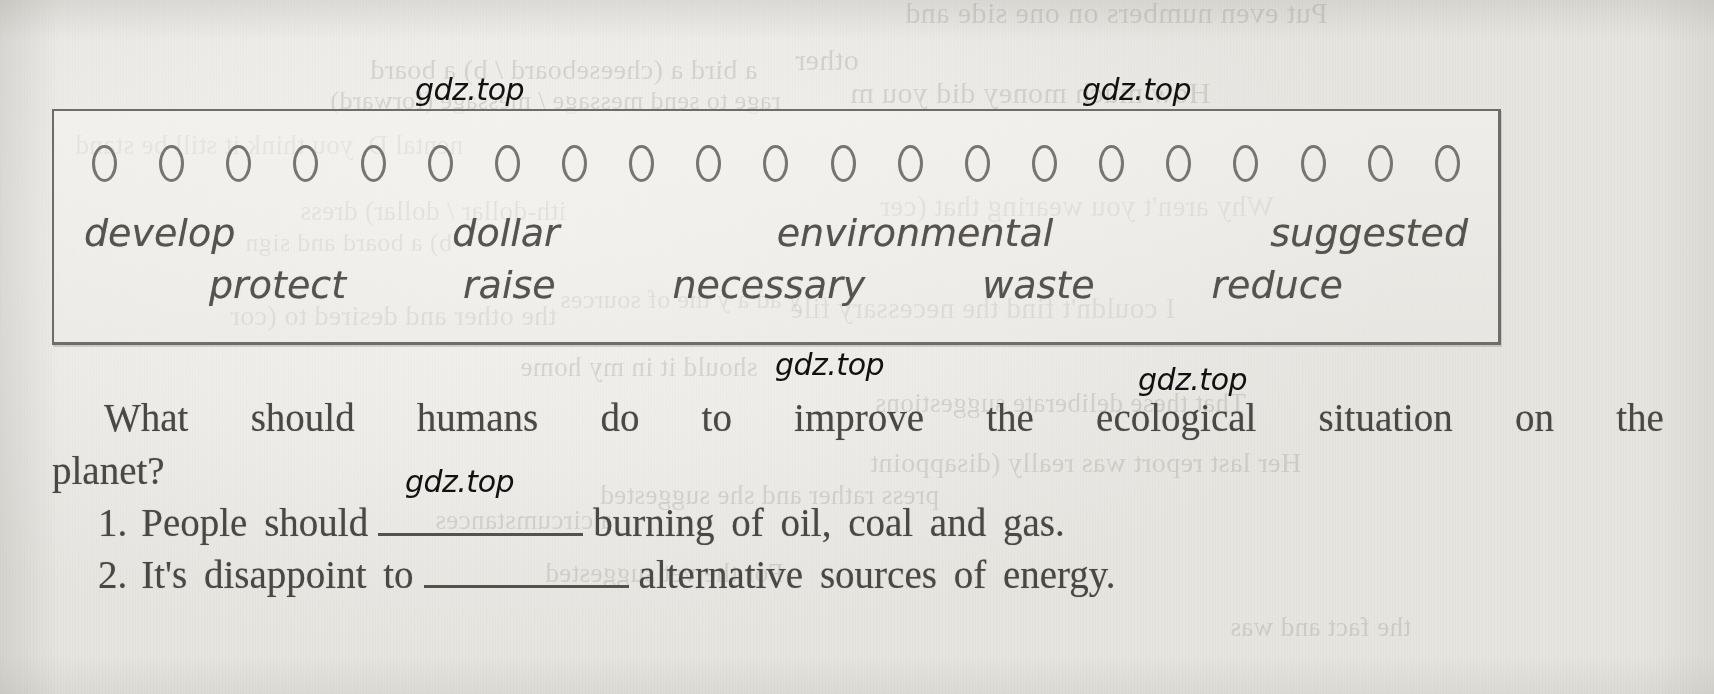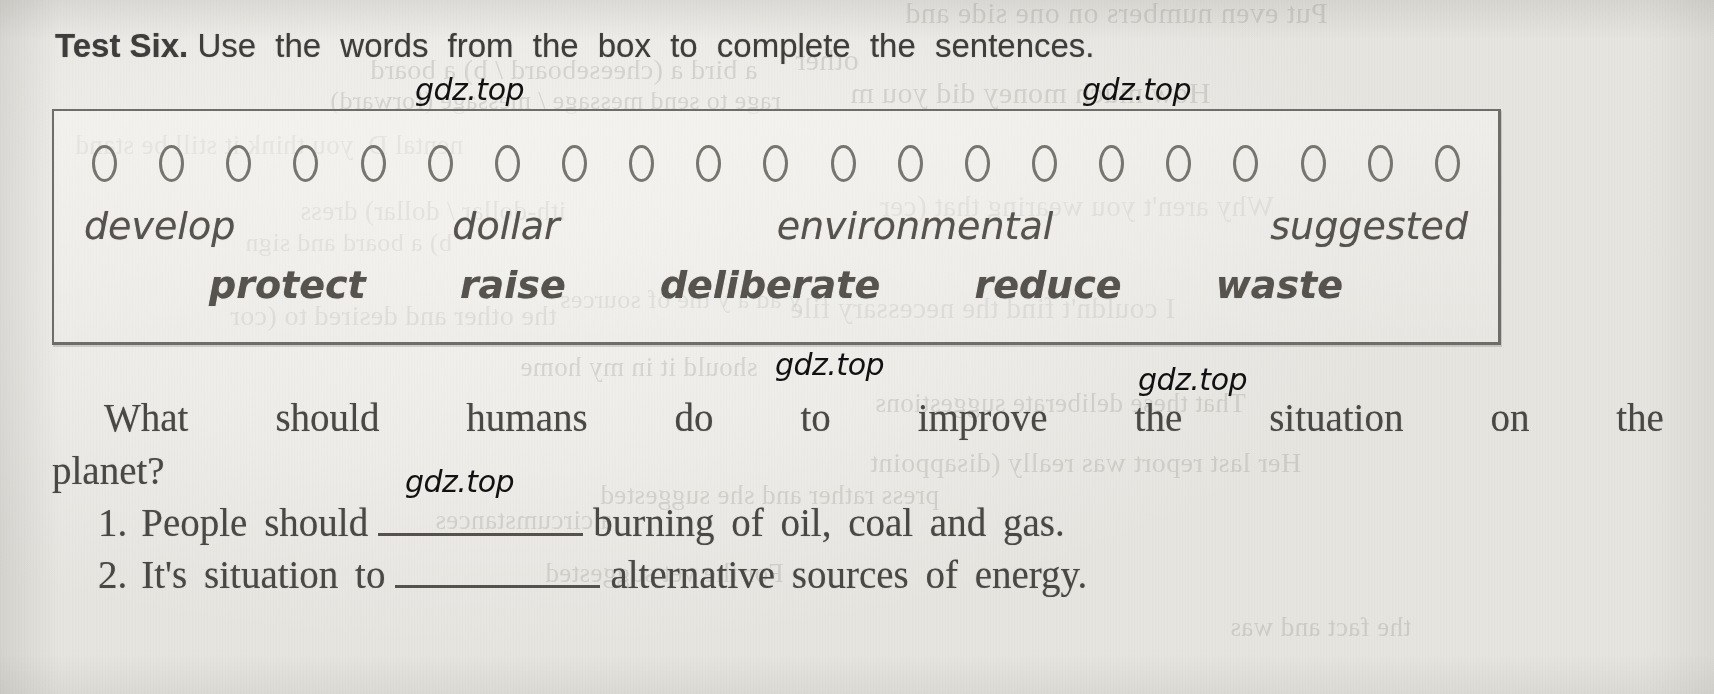--- a/index.html
+++ b/index.html
@@ -88,22 +88,22 @@
   .wordrow{
     position:absolute;left:0;width:100%;
     display:flex;
     font-family:"DejaVu Sans",sans-serif;
     font-style:italic;
     font-size:38px;
     color:#56534e;
     white-space:nowrap;
     text-shadow:0 0 .8px rgba(86,83,78,.5);
   }
-  #row1{top:93px;padding:0 30px;box-sizing:border-box;justify-content:space-between;}
-  #row2{top:152px;padding:0 155px;box-sizing:border-box;justify-content:space-between;font-weight:bold;}
+  #row1{top:100px;padding:0 30px;box-sizing:border-box;justify-content:space-between;}
+  #row2{top:152px;padding:0 155px;box-sizing:border-box;justify-content:space-between;}
 
   
   #body{
     position:absolute;left:0;top:395px;width:1714px;
     font-family:"Liberation Serif",serif;
     font-size:39px;
     color:#4a4845;
     text-shadow:0 0 1px rgba(80,78,74,.45);
   }
   .q-line{
@@ -166,24 +166,20 @@
       <div class="bleed" style="left: 870px; top: 447px; font-size: 28px;">Her last report was really (disappoint</div>
       <div class="bleed" style="left: 600px; top: 480px; font-size: 27px;">press rather and she suggested</div>
       <div class="bleed" style="left: 435px; top: 505px; font-size: 27px;">a circumstances</div>
       <div class="bleed" style="left: 545px; top: 558px; font-size: 27px;">For the vet suggested</div>
       <div class="bleed" style="left: 1230px; top: 612px; font-size: 27px;">the fact and was</div>
     </div>
 
   <div id="grain"></div>
   <div id="vignette"></div>
 
-  <div id="header">
-    <span class="lead">Test Six.</span>
-    <span class="rest">Use the words from the box to complete the sentences.</span>
-  </div>
 
   <div id="wordbox">
     <div id="holes">
         <div class="hole"></div>
         <div class="hole"></div>
         <div class="hole"></div>
         <div class="hole"></div>
         <div class="hole"></div>
         <div class="hole"></div>
         <div class="hole"></div>
@@ -204,52 +200,53 @@
       </div>
     <div class="wordrow" id="row1">
         <span>develop</span>
         <span>dollar</span>
         <span>environmental</span>
         <span>suggested</span>
       </div>
     <div class="wordrow" id="row2">
         <span>protect</span>
         <span>raise</span>
-        <span>deliberate</span>
+        <span>necessary</span>
+        <span>waste</span>
         <span>reduce</span>
-        <span>waste</span>
       </div>
   </div>
 
   <div id="body">
 
     <div class="q-line" id="q-l1">
         <span>What</span>
         <span>should</span>
         <span>humans</span>
         <span>do</span>
         <span>to</span>
         <span>improve</span>
         <span>the</span>
+        <span>ecological</span>
         <span>situation</span>
         <span>on</span>
         <span>the</span>
       </div>
     <div class="q-line" id="q-l2">planet?</div>
 
     <div class="item" id="item1">
       <span class="num">1.</span>
       <span class="seg">People should</span>
       <span class="blank" id="blank1"></span>
       <span class="seg">burning of oil, coal and gas.</span>
     </div>
 
     <div class="item" id="item2">
       <span class="num">2.</span>
-      <span class="seg">It's situation to</span>
+      <span class="seg">It's disappoint to</span>
       <span class="blank" id="blank2"></span>
       <span class="seg">alternative sources of energy.</span>
     </div>
 
   </div>
 
   <div id="wm-layer">
       <div class="wm" style="left: 415px; top: 72px;">gdz.top</div>
       <div class="wm" style="left: 1082px; top: 72px;">gdz.top</div>
       <div class="wm" style="left: 775px; top: 347px;">gdz.top</div>

